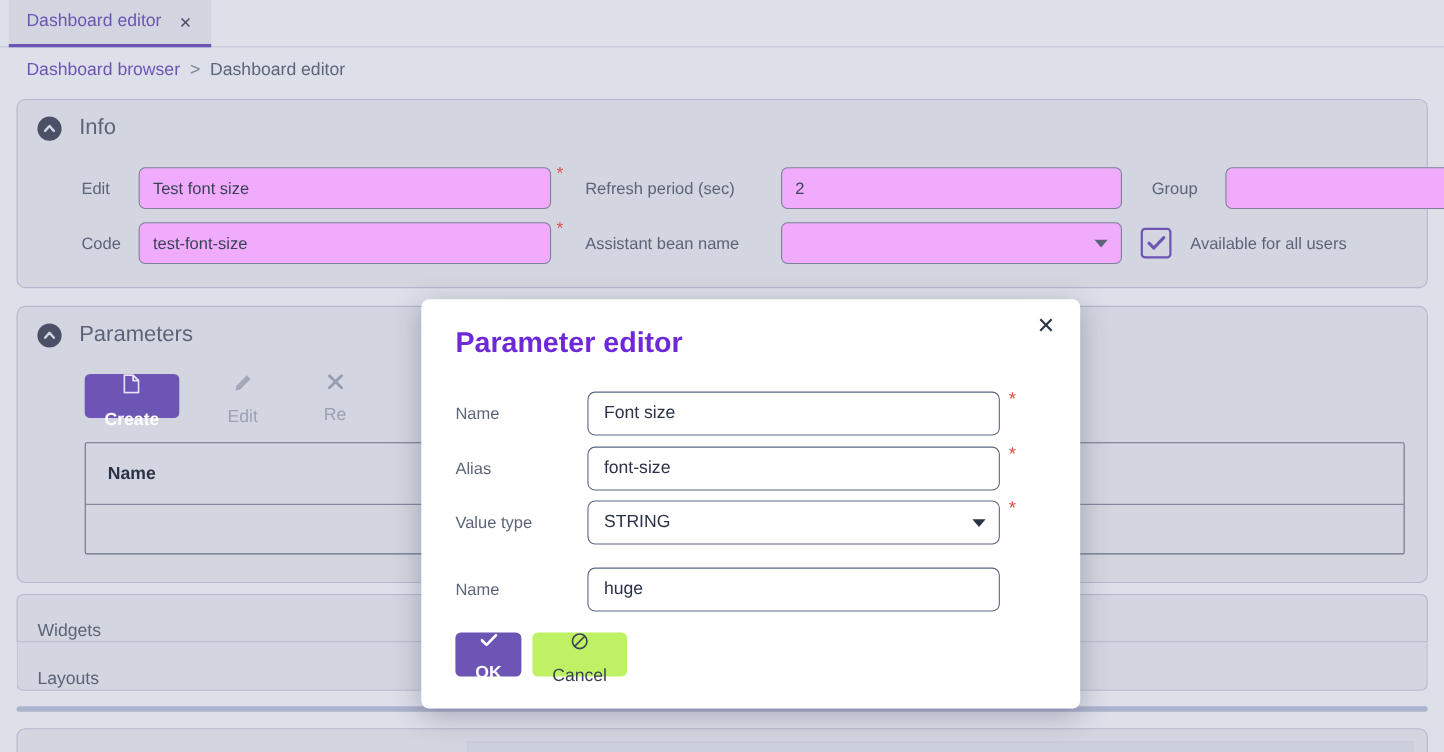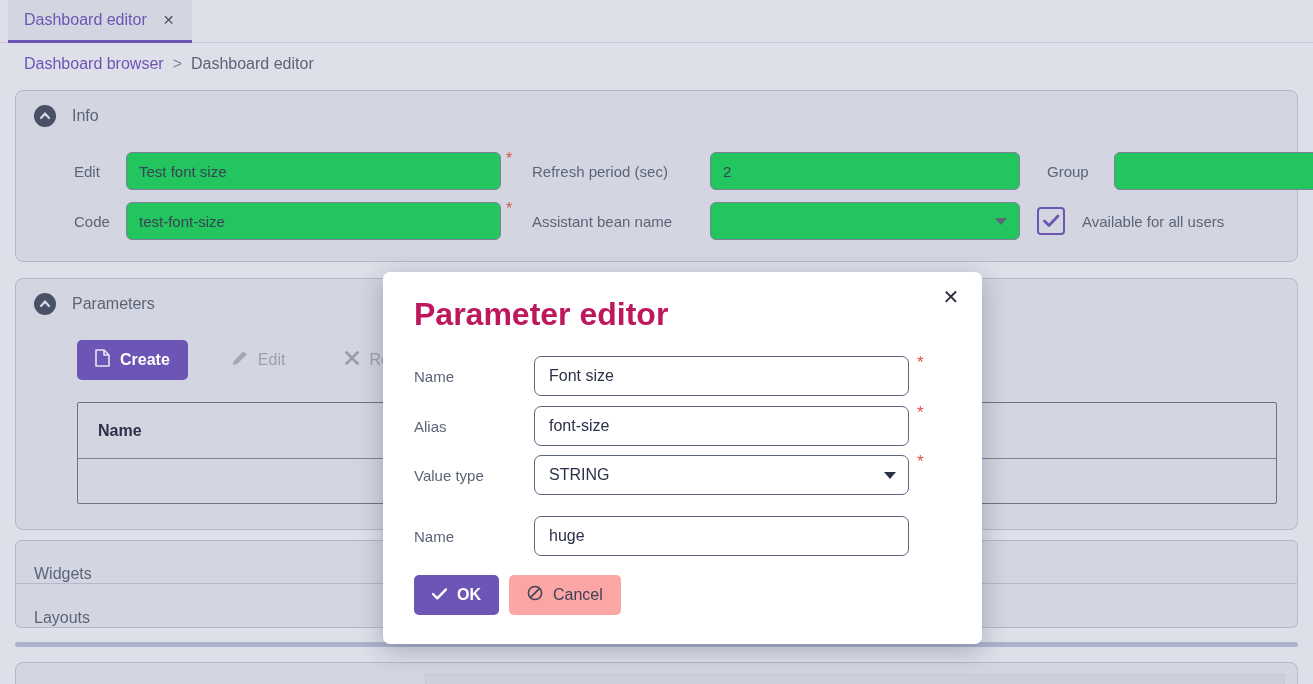--- a/index.html
+++ b/index.html
@@ -51,28 +51,28 @@
     display: flex; align-items: center; gap: 16px;
     padding: 14px 0 0 18px;
   }
   .collapse-icon {
     width: 22px; height: 22px; border-radius: 50%;
     background: #4a5166;
     display: flex; align-items: center; justify-content: center;
     cursor: pointer; flex: none;
   }
   .collapse-icon svg { display: block; }
-  .panel-title { color: #5b6478; font-size: 16px; }
+  .panel-title { color: #5b6478; font-size: 20px; }
 
   
   #info-panel { left: 15px; top: 90px; width: 1283px; height: 172px; }
   .form-row { position: absolute; display: flex; align-items: center; }
   .fld-label { color: #5b6478; font-size: 15px; white-space: nowrap; }
   .inp {
-    background: #22c55e;
+    background: #f0abfc;
     border: 1px solid #7b8298;
     border-radius: 6px;
     height: 38px;
     padding: 0 12px;
     font-family: "Liberation Sans", sans-serif;
     font-size: 15px;
     color: #3b4255;
     outline: none;
   }
   .req { color: #d9534f; font-size: 16px; margin-left: 5px; align-self: flex-start; margin-top: -2px; }
@@ -92,20 +92,21 @@
   .chk svg { display: block; }
 
   
   #params-panel { left: 15px; top: 278px; width: 1283px; height: 252px; }
   .toolbar { position: absolute; left: 77px; top: 340px; display: flex; align-items: center; gap: 8px; }
   .btn {
     display: inline-flex; align-items: center; gap: 10px;
     height: 40px; padding: 0 18px; border-radius: 5px;
     border: none; font-size: 16px; cursor: pointer;
     font-family: "Liberation Sans", sans-serif;
+    flex-direction: column;
   }
   .btn-primary { background: #6c55b4; color: #ffffff; font-weight: bold; }
   .btn-ghost { background: transparent; color: #9aa1b4; }
   .btn-ghost svg { opacity: .85; }
 
   .ptable {
     position: absolute; left: 77px; top: 402px;
     width: 1200px; height: 102px;
     border: 1px solid #6b7punk;
     border: 1px solid #6b7389;
@@ -152,32 +153,32 @@
     box-shadow: 0 6px 26px rgba(40,45,70,.30);
   }
   .modal-close {
     position: absolute; right: 18px; top: 12px;
     width: 26px; height: 26px;
     display: flex; align-items: center; justify-content: center;
     color: #2b3247; font-size: 20px; cursor: pointer; line-height: 1;
   }
   .modal-title {
     position: absolute; left: 31px; top: 24px;
-    font-size: 32px; font-weight: bold; color: #be185d;
+    font-size: 26px; font-weight: bold; color: #6d28d9;
   }
   .m-row { position: absolute; left: 31px; display: flex; align-items: center; }
   .m-label { width: 120px; color: #5b6478; font-size: 15px; }
   .m-inp {
     width: 375px; height: 40px; border: 1px solid #5d6680; border-radius: 7px;
     background: #ffffff; padding: 0 14px; outline: none;
     font-family: "Liberation Sans", sans-serif; font-size: 16px; color: #2b3247;
   }
   .m-req { color: #e74c3c; font-size: 17px; margin-left: 8px; align-self: flex-start; margin-top: -3px; }
   .m-actions { position: absolute; left: 413px; top: 575px; display: flex; gap: 10px; }
-  .btn-cancel { background: #fca5a5; color: #3b4255; }
+  .btn-cancel { background: #bef264; color: #3b4255; }
 </style>
 </head>
 <body>
 
 <div id="app">
 
   <div class="tabbar">
     <div class="tab">
       <span class="tab-label">Dashboard editor</span>
       <span class="tab-close">✕</span>

